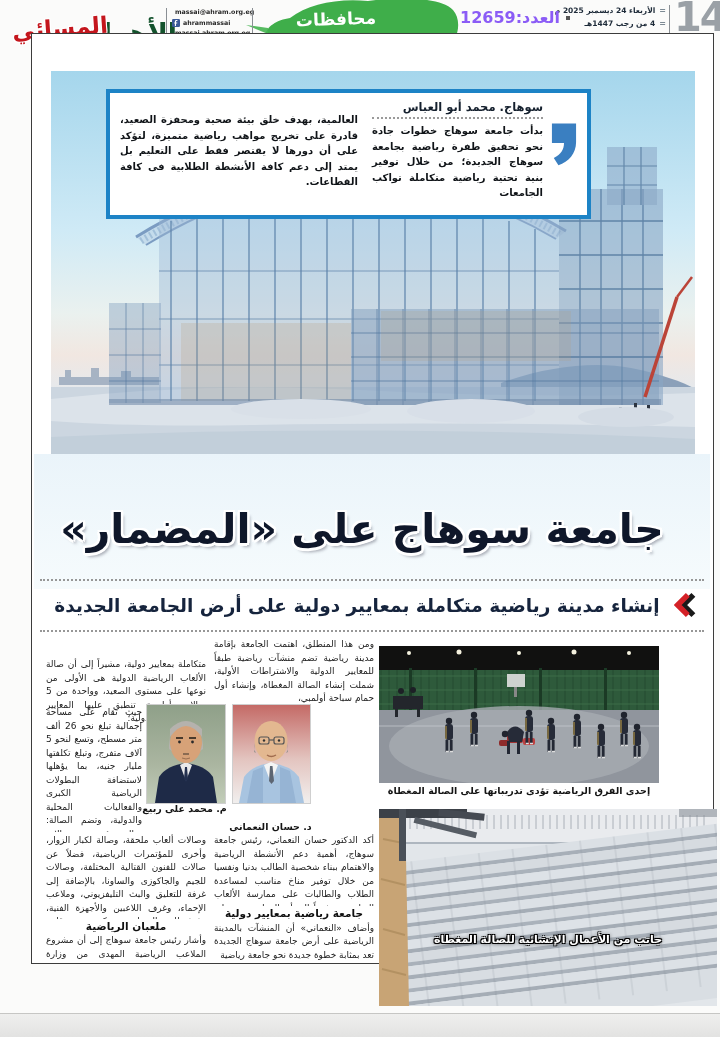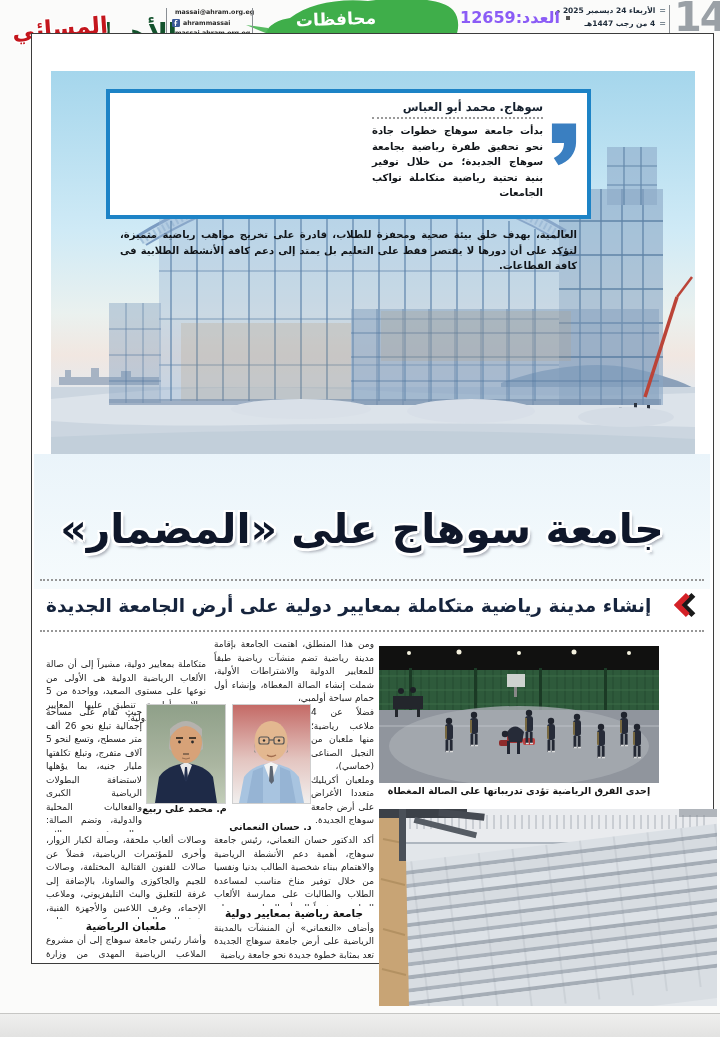--- a/index.html
+++ b/index.html
@@ -22,34 +22,34 @@
   .contacts{left:172px;top:7px;width:78px;direction:ltr;}
   .c-row{display:flex;align-items:center;gap:3px;font-size:6.3px;font-weight:700;color:#2a2a2a;line-height:10.5px;}
   .banner{left:238px;top:0;width:232px;height:94px;pointer-events:none;}
   .banner-label{left:280px;top:9px;width:112px;text-align:center;font-size:17px;font-weight:900;color:#fff;transform:rotate(-2deg);}
   
   .content-box{left:31px;top:33px;width:681px;height:929px;border:1.5px solid #3c3c3c;background:#fff;}
   .main-photo{left:19px;top:37px;width:644px;height:418px;}
   .main-photo svg{display:block;width:100%;height:100%;}
   
   .intro-box{left:74px;top:55px;width:485px;height:130px;background:#fff;border:4px solid #1d83c6;
-             box-sizing:border-box;display:flex;flex-direction:column;direction:rtl;padding:7px 10px;gap:14px;}
+             box-sizing:border-box;display:flex;flex-direction:row;direction:rtl;padding:7px 10px;gap:14px;}
   .intro-col-r{width:205px;padding-left:0;position:relative;padding-right:34px;box-sizing:border-box;}
   .byline{font-size:11.5px;font-weight:900;color:#15202e;border-bottom:2px dotted #9a9a9a;padding-bottom:3px;margin-bottom:4px;}
   .intro-txt{font-size:10px;font-weight:700;color:#101418;line-height:15.6px;text-align:justify;}
   .quote{position:absolute;top:22px;right:0;}
   .intro-col-l{flex:1;padding-top:12px;}
   
   .headline-band{left:2px;top:420px;width:676px;height:135px;background:linear-gradient(180deg,#eaf4fa,#f6fbfd);}
   .headline{left:10px;top:455px;width:640px;height:80px;line-height:80px;text-align:center;direction:rtl;
             font-size:41px;font-weight:900;color:#0f172a;white-space:nowrap;
             text-shadow:-2px -2px 0 #fff,2px -2px 0 #fff,-2px 2px 0 #fff,2px 2px 0 #fff,0 -2.5px 0 #fff,0 2.5px 0 #fff,-2.5px 0 0 #fff,2.5px 0 0 #fff,3px 4px 3px rgba(40,40,60,.35);}
   .dotline{height:0;border-top:2px dotted #979797;}
   .subhead-row{left:14px;top:550px;width:652px;height:42px;display:flex;direction:rtl;align-items:center;gap:6px;}
-  .subhead-row h2{flex:1;margin:0;text-align:left;font-size:18.5px;font-weight:900;color:#16243d;white-space:nowrap;}
+  .subhead-row h2{flex:1;margin:0;text-align:center;font-size:18.5px;font-weight:900;color:#16243d;white-space:nowrap;}
   
   .btxt{font-size:9px;line-height:13.5px;color:#1b1b1b;text-align:justify;direction:rtl;overflow:hidden;}
   .btxt p{margin:0;}
   .bflex{display:flex;flex-direction:column;}
   .bflex .grow{flex:1;overflow:hidden;}
   .bsub{margin:1px 0;text-align:center;font-size:10.5px;font-weight:700;color:#101010;flex:none;}
   .tail{flex:none;overflow:hidden;}
   .portrait{border:1px solid #cfcfcf;}
   .portrait svg{display:block;width:100%;height:100%;}
   .pcap,.photo-cap{font-size:9.5px;font-weight:900;color:#141414;text-align:center;direction:rtl;}
@@ -185,41 +185,40 @@
   </div>
 
   <div class="abs intro-box">
     <div class="intro-col-r">
       <div class="byline">سوهاج. محمد أبو العباس</div>
       <div class="intro-txt">بدأت جامعة سوهاج خطوات جادة نحو تحقيق طفرة رياضية بجامعة سوهاج الجديدة؛ من خلال توفير بنية تحتية رياضية متكاملة تواكب الجامعات</div>
       <svg class="quote" width="26" height="44" viewBox="0 0 28 46">
         <path d="M1,1 h26 v20 c0,12 -8,21 -19,25 l-5,-8 c8,-4 11,-9 11,-16 h-13 z" fill="#3a7fc1"></path>
       </svg>
     </div>
-    <div class="intro-col-l intro-txt">العالمية، بهدف خلق بيئة صحية ومحفزة للطلاب، قادرة على تخريج مواهب رياضية متميزة، لتؤكد على أن دورها لا يقتصر فقط على التعليم بل يمتد إلى دعم كافة الأنشطة الطلابية فى كافة القطاعات.</div>
+    <div class="intro-col-l intro-txt">العالمية، بهدف خلق بيئة صحية ومحفزة الصعيد، قادرة على تخريج مواهب رياضية متميزة، لتؤكد على أن دورها لا يقتصر فقط على التعليم بل يمتد إلى دعم كافة الأنشطة الطلابية فى كافة القطاعات.</div>
   </div>
 
   <div class="abs headline-band"></div>
   <h1 class="abs headline" style="margin:0;">جامعة سوهاج على «المضمار»</h1>
 
   <div class="abs dotline" style="left:8px;top:545px;width:664px;"></div>
 
   <div class="abs subhead-row">
     <svg width="24" height="26" viewBox="0 0 26 26">
       <path d="M21,2 L10,13 L21,24" fill="none" stroke="#1a1a1a" stroke-width="6"></path>
       <path d="M15,2 L4,13 L15,24" fill="none" stroke="#d42127" stroke-width="6"></path>
     </svg>
     <h2>إنشاء مدينة رياضية متكاملة بمعايير دولية على أرض الجامعة الجديدة</h2>
   </div>
 
   <div class="abs dotline" style="left:8px;top:596px;width:664px;"></div>
 
   <div class="abs btxt" style="left:182px;top:604px;width:160px;height:67px;">ومن هذا المنطلق، اهتمت الجامعة بإقامة مدينة رياضية تضم منشآت رياضية طبقاً للمعايير الدولية والاشتراطات الأولية، شملت إنشاء الصالة المغطاة، وإنشاء أول حمام سباحة أولمبي،</div>
   <div class="abs btxt" style="left:14px;top:604px;width:160px;height:67px;margin-top:20px;">متكاملة بمعايير دولية، مشيراً إلى أن صالة الألعاب الرياضية الدولية هى الأولى من نوعها على مستوى الصعيد، وواحدة من 5 صالات أولمبية تنطبق عليها المعايير والاشتراطات الدولية؛</div>
-  <div class="abs btxt" style="left:279px;top:672px;width:63px;height:126px;">فضلاً عن 4 ملاعب رياضية؛ منها ملعبان من النجيل الصناعى (خماسي)، وملعبان أكريليك متعددا الأغراض على أرض جامعة سوهاج الجديدة.</div>
   <div class="abs btxt" style="left:14px;top:672px;width:96px;height:126px;">حيث تقام على مساحة إجمالية تبلغ نحو 26 ألف متر مسطح، وتسع لنحو 5 آلاف متفرج، وتبلغ تكلفتها مليار جنيه، بما يؤهلها لاستضافة البطولات الرياضية الكبرى والفعاليات المحلية والدولية، وتضم الصالة: صالة رئيسية، وصالات ألعاب فرعية،</div>
 
   <div class="abs portrait" style="left:114px;top:670px;width:78px;height:98px;">
     <svg viewBox="0 0 78 98" preserveAspectRatio="none">
       <defs>
           <linearGradient id="pg1" x1="0" y1="0" x2="0" y2="1">
         <stop offset="0" stop-color="#8fa089"></stop>
             <stop offset="0.6" stop-color="#aab5a0"></stop>
             <stop offset="1" stop-color="#c2cdb9"></stop>
       </linearGradient>
@@ -381,17 +380,18 @@
         <rect x="-30" y="36" width="420" height="160" fill="url(#ticks)" opacity=".3"></rect>
       </g>
       <polygon points="0,0 26,0 30,197 0,197" fill="#c8a475"></polygon>
       <path d="M4,30 L24,34 M2,70 L26,76 M4,120 L26,126 M3,160 L27,166" stroke="#ab8a5b" stroke-width="2" opacity=".7"></path>
       <rect x="0" y="0" width="88" height="9" fill="#3c4148"></rect>
       <rect x="20" y="0" width="7" height="52" fill="#4a5058"></rect>
       <rect x="36" y="8" width="64" height="6" fill="#565c64" transform="rotate(14 36 8)"></rect>
       <rect x="60" y="0" width="46" height="7" fill="#454a52" transform="rotate(6 60 0)"></rect>
       <rect x="300" y="0" width="38" height="8" fill="#8a9199" opacity=".6"></rect>
     </svg>
+    <div class="overlay-cap">جانب من الأعمال الإنشائية للصالة المغطاة</div>
   </div>
 
 </div>
 
 <div class="abs bottom-band"></div>
 
 </body></html>

